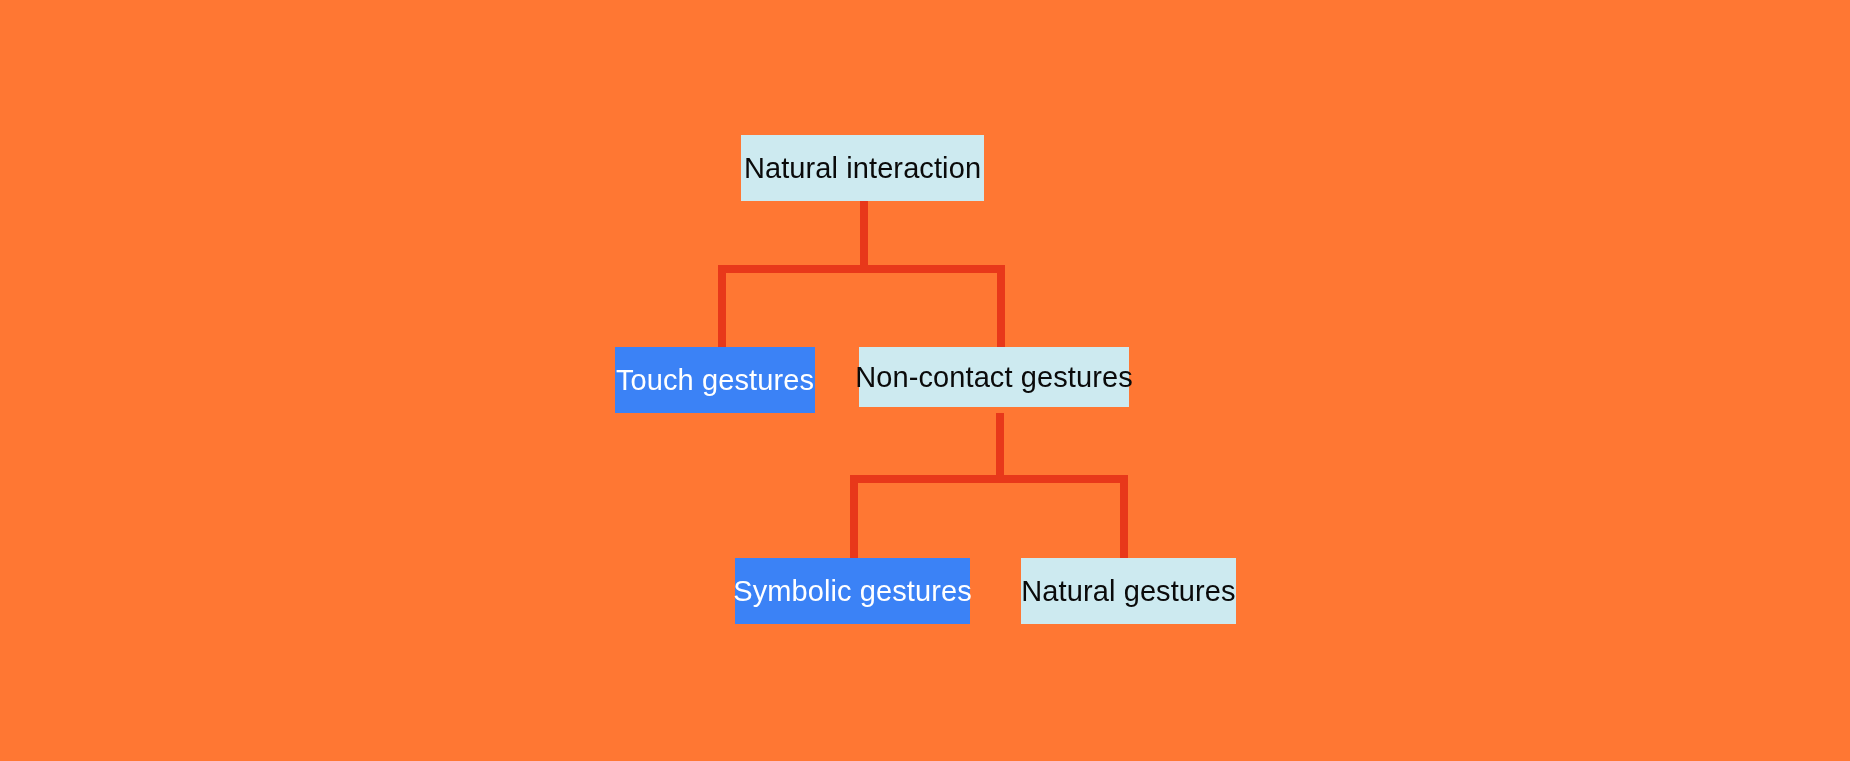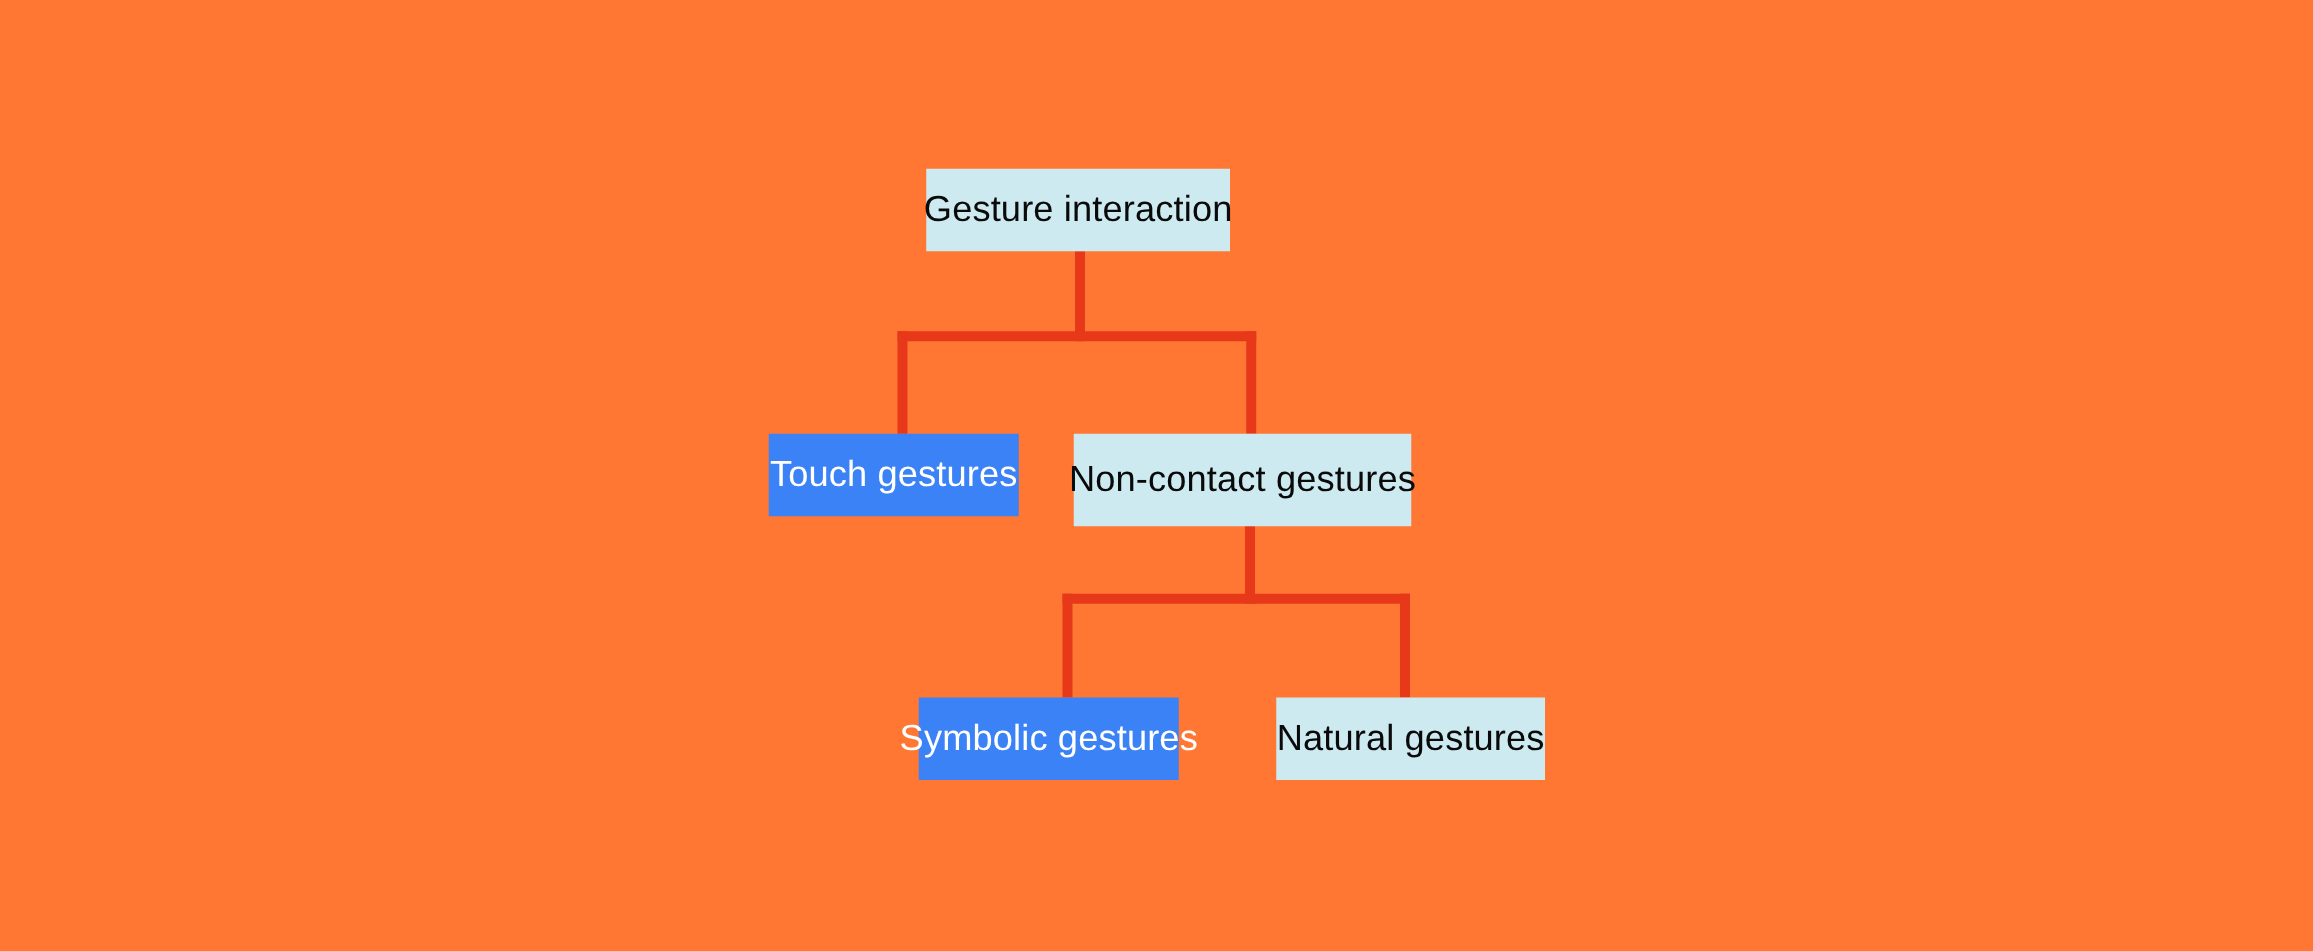--- a/index.html
+++ b/index.html
@@ -40,22 +40,22 @@
     color: #FFFFFF;
   }
   .conn {
     position: absolute;
     background: #E8381A;
     z-index: 1;
   }
   
   #node-root        { left: 741px; top: 135px; width: 243px; height: 66px; }
   #node-touch       { left: 615px; top: 347px; width: 200px; height: 66px; }
-  #node-noncontact  { left: 859px; top: 347px; width: 270px; height: 74px; }
-  #node-symbolic    { left: 735px; top: 558px; width: 208px; height: 66px; }
+  #node-noncontact  { left: 859px; top: 347px; width: 270px; height: 60px; }
+  #node-symbolic    { left: 735px; top: 558px; width: 235px; height: 66px; }
   #node-natural     { left: 1021px; top: 558px; width: 215px; height: 66px; }
 
   
   #c1-stem   { left: 860px; top: 201px; width: 8px;   height: 72px; }
   #c1-bar    { left: 718px; top: 265px; width: 287px; height: 8px;  }
   #c1-leg-l  { left: 718px; top: 265px; width: 8px;   height: 82px; }
   #c1-leg-r  { left: 997px; top: 265px; width: 8px;   height: 82px; }
 
   
   #c2-stem   { left: 996px; top: 413px; width: 8px;   height: 70px; }
@@ -71,21 +71,21 @@
   <div class="conn" id="c1-stem"></div>
   <div class="conn" id="c1-bar"></div>
   <div class="conn" id="c1-leg-l"></div>
   <div class="conn" id="c1-leg-r"></div>
 
   <div class="conn" id="c2-stem"></div>
   <div class="conn" id="c2-bar"></div>
   <div class="conn" id="c2-leg-l"></div>
   <div class="conn" id="c2-leg-r"></div>
 
-  <div class="node light" id="node-root">Gesture interaction</div>
+  <div class="node light" id="node-root">Natural interaction</div>
 
   <div class="node dark" id="node-touch">Touch gestures</div>
 
   <div class="node light" id="node-noncontact">Non-contact gestures</div>
 
   <div class="node dark" id="node-symbolic">Symbolic gestures</div>
 
   <div class="node light" id="node-natural">Natural gestures</div>
 
 </div>

